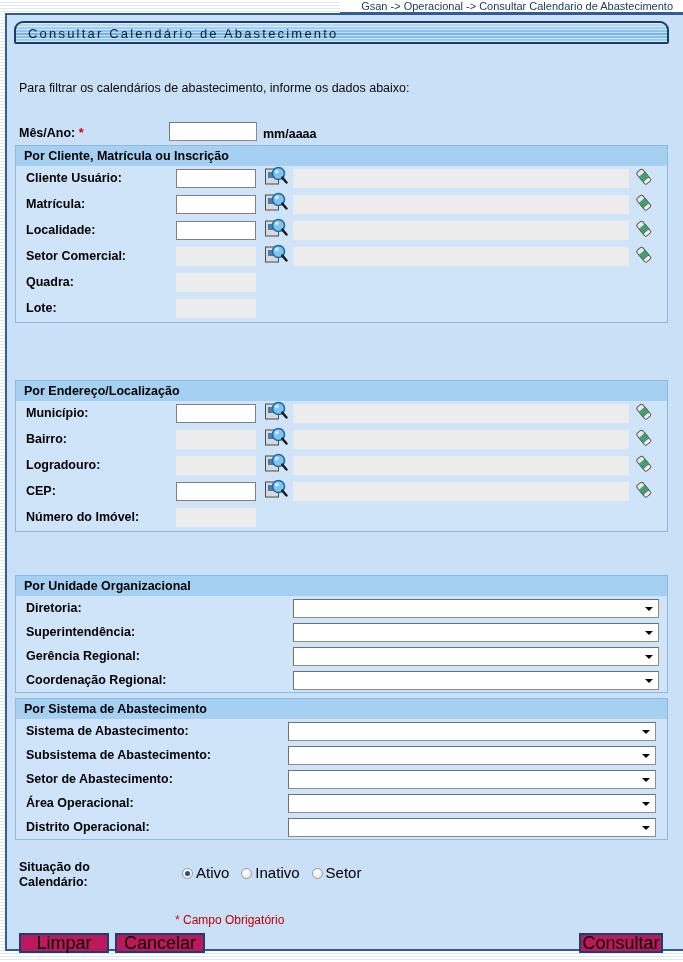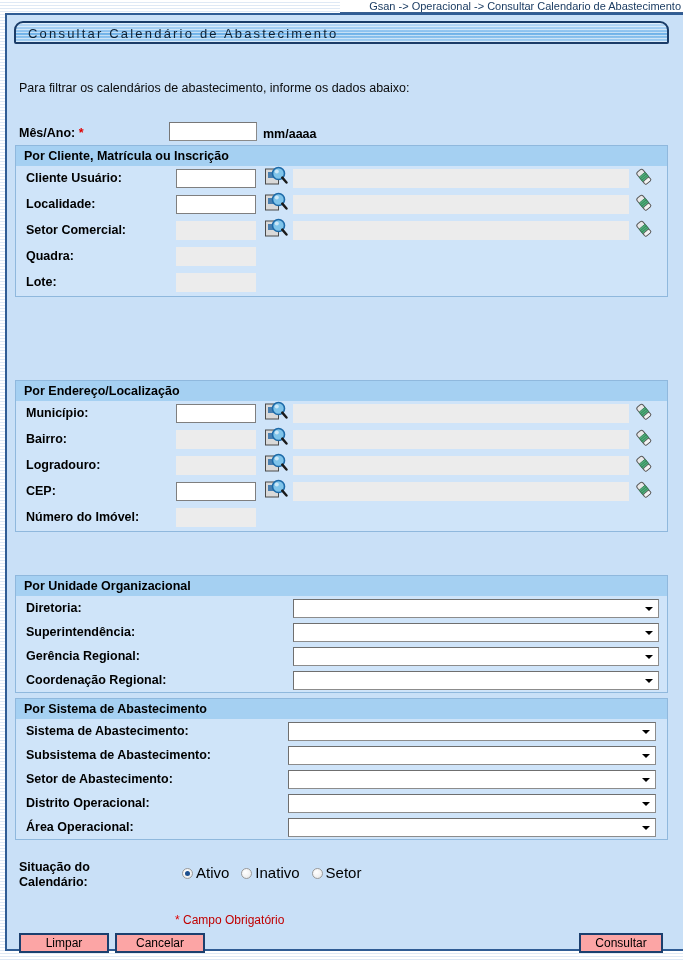--- a/index.html
+++ b/index.html
@@ -24,21 +24,21 @@
   .breadcrumb {
     position: absolute;
     top: 0px; left: 340px;
     width: 343px; height: 13px;
     background: #ffffff;
     border-bottom: 1px solid #3a5f8f;
     color: #1c3d63;
     font-size: 11px;
     line-height: 13px;
     text-align: right;
-    padding-right: 2px;
+    padding-right: 10px;
     box-sizing: border-box;
     white-space: nowrap;
     overflow: hidden;
   }
 
   
   .frame {
     position: absolute;
     top: 13px; left: 5px;
     width: 683px; height: 938px;
@@ -230,24 +230,24 @@
     color: #e00000;
     white-space: nowrap;
   }
   .req-note .note-txt { color: #c00000; }
 
   
   .btn {
     position: absolute;
     height: 20px;
     box-sizing: border-box;
-    background: #fca5a5;
+    background: #be185d;
     border: 2px solid #1b3f6e;
     color: #000;
-    font-size: 12px;
+    font-size: 18px;
     font-family: "Liberation Sans", sans-serif;
     line-height: 16px;
     text-align: center;
     cursor: pointer;
     padding: 0;
   }
 </style>
 </head>
 <body>
 
@@ -289,20 +289,41 @@
                   <g transform="rotate(-40 10 10)">
                     <rect x="6.2" y="2" width="7.6" height="15" rx="2.2" fill="#e8e8e8" stroke="#5a5a5a" stroke-width="1"></rect>
                     <rect x="6.2" y="7" width="7.6" height="6" fill="#4fae7a" stroke="#2f7a52" stroke-width="0.8"></rect>
                     <line x1="6.2" y1="9" x2="13.8" y2="9" stroke="#2f7a52" stroke-width="0.7"></line>
                     <line x1="6.2" y1="11" x2="13.8" y2="11" stroke="#2f7a52" stroke-width="0.7"></line>
                     <rect x="6.2" y="13" width="7.6" height="4" rx="1.6" fill="#f2f2f2" stroke="#5a5a5a" stroke-width="0.9"></rect>
                   </g>
                 </svg></span>
             </div>
             <div class="row" style="height: 26px;">
+              <div class="row-label">Matrícula:</div>
+              <input type="text" class="f-small f-enabled" style="left: 160px;">
+              <span class="icon-search" style="left: 248px;"><svg viewBox="0 0 24 24" width="24" height="24">
+                  <rect x="1.5" y="4" width="13" height="15" fill="#d9d9d9" stroke="#4a4a4a" stroke-width="1"></rect>
+                  <path d="M4 7 h7 v6 h-7 z" fill="#2f6fa8" opacity="0.85"></path>
+                  <circle cx="14.5" cy="8.5" r="6" fill="#7fc4ea" stroke="#1d6aa8" stroke-width="1.6"></circle>
+                  <circle cx="12.8" cy="6.6" r="2" fill="#ffffff" opacity="0.6"></circle>
+                  <line x1="18.3" y1="12.6" x2="22.5" y2="17.5" stroke="#1a1a1a" stroke-width="2.4" stroke-linecap="round"></line>
+                </svg></span>
+              <input type="text" class="f-wide" disabled="" style="left: 277px; width: 336px;">
+              <span class="icon-eraser" style="left: 618px;"><svg viewBox="0 0 20 20" width="20" height="20">
+                  <g transform="rotate(-40 10 10)">
+                    <rect x="6.2" y="2" width="7.6" height="15" rx="2.2" fill="#e8e8e8" stroke="#5a5a5a" stroke-width="1"></rect>
+                    <rect x="6.2" y="7" width="7.6" height="6" fill="#4fae7a" stroke="#2f7a52" stroke-width="0.8"></rect>
+                    <line x1="6.2" y1="9" x2="13.8" y2="9" stroke="#2f7a52" stroke-width="0.7"></line>
+                    <line x1="6.2" y1="11" x2="13.8" y2="11" stroke="#2f7a52" stroke-width="0.7"></line>
+                    <rect x="6.2" y="13" width="7.6" height="4" rx="1.6" fill="#f2f2f2" stroke="#5a5a5a" stroke-width="0.9"></rect>
+                  </g>
+                </svg></span>
+            </div>
+            <div class="row" style="height: 26px;">
               <div class="row-label">Localidade:</div>
               <input type="text" class="f-small f-enabled" style="left: 160px;">
               <span class="icon-search" style="left: 248px;"><svg viewBox="0 0 24 24" width="24" height="24">
                   <rect x="1.5" y="4" width="13" height="15" fill="#d9d9d9" stroke="#4a4a4a" stroke-width="1"></rect>
                   <path d="M4 7 h7 v6 h-7 z" fill="#2f6fa8" opacity="0.85"></path>
                   <circle cx="14.5" cy="8.5" r="6" fill="#7fc4ea" stroke="#1d6aa8" stroke-width="1.6"></circle>
                   <circle cx="12.8" cy="6.6" r="2" fill="#ffffff" opacity="0.6"></circle>
                   <line x1="18.3" y1="12.6" x2="22.5" y2="17.5" stroke="#1a1a1a" stroke-width="2.4" stroke-linecap="round"></line>
                 </svg></span>
               <input type="text" class="f-wide" disabled="" style="left: 277px; width: 336px;">
@@ -491,28 +512,28 @@
               </div>
             </div>
             <div class="row" style="height: 24px;">
               <div class="row-label">Setor de Abastecimento:</div>
               <div class="sel" style="left: 272px; width: 368px;">
                 <span class="sel-text"></span>
                 <span class="arrow"></span>
               </div>
             </div>
             <div class="row" style="height: 24px;">
+              <div class="row-label">Área Operacional:</div>
+              <div class="sel" style="left: 272px; width: 368px;">
+                <span class="sel-text"></span>
+                <span class="arrow"></span>
+              </div>
+            </div>
+            <div class="row" style="height: 24px;">
               <div class="row-label">Distrito Operacional:</div>
-              <div class="sel" style="left: 272px; width: 368px;">
-                <span class="sel-text"></span>
-                <span class="arrow"></span>
-              </div>
-            </div>
-            <div class="row" style="height: 24px;">
-              <div class="row-label">Área Operacional:</div>
               <div class="sel" style="left: 272px; width: 368px;">
                 <span class="sel-text"></span>
                 <span class="arrow"></span>
               </div>
             </div>
           </div>
         </div>
       </div>
 
     <div class="situ-label" id="situ-label" style="top: 845px;">

